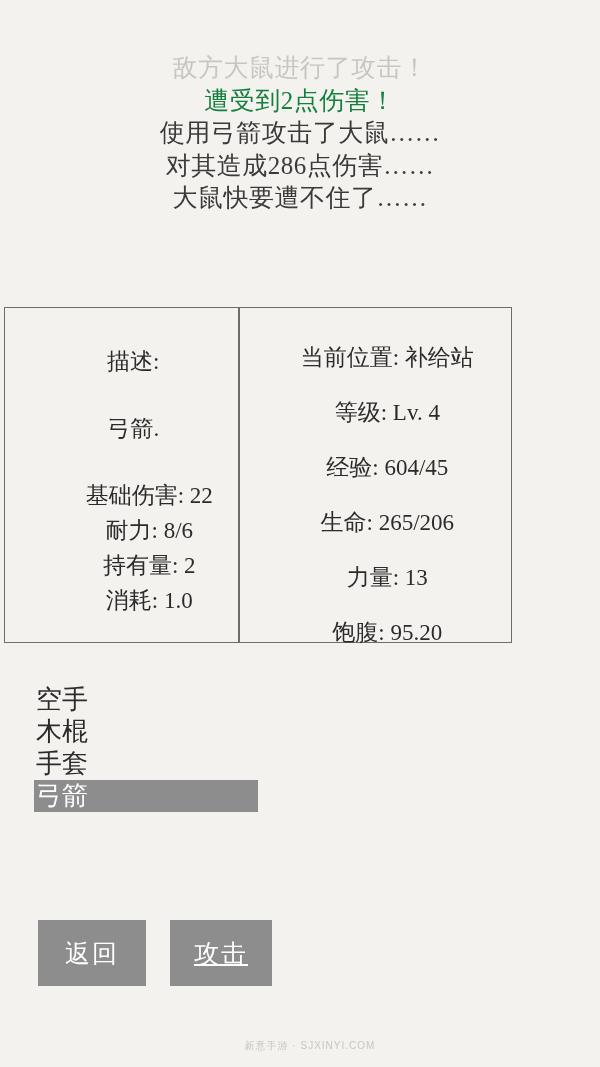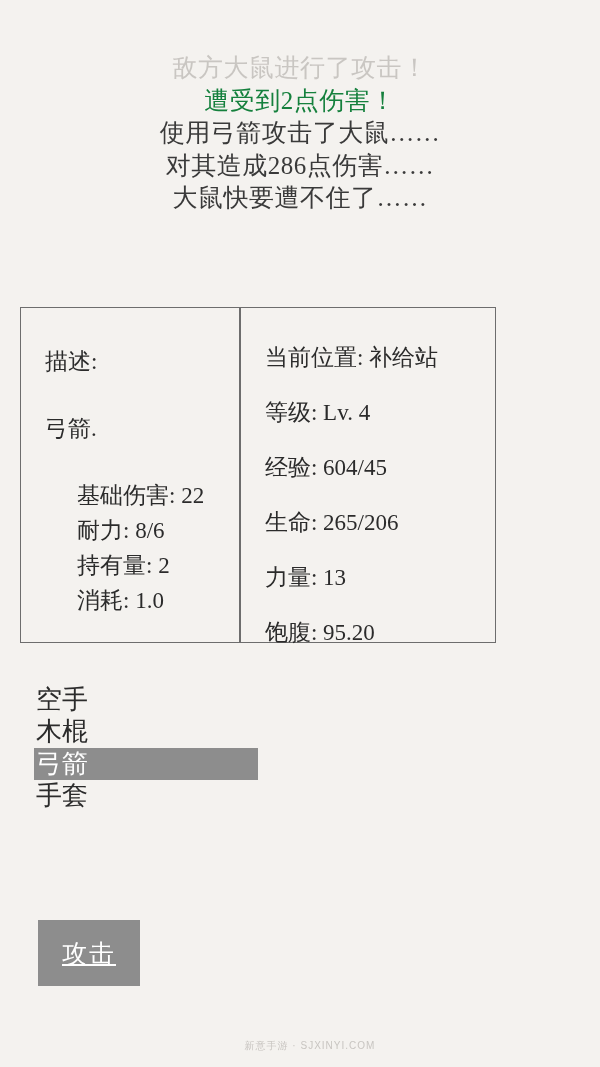--- a/index.html
+++ b/index.html
@@ -32,22 +32,23 @@
   .log-line.normal  { color: #3a3a3a; }
 
   
   .panels {
     position: absolute;
     top: 307px;
     left: 0;
     width: 516px;
     display: flex;
     justify-content: space-between;
-    padding: 0 20px;
+    padding: 0 4px;
     box-sizing: border-box;
+    text-align: center;
   }
   .panel {
     border: 1px solid #6d6d6d;
     background: #f4f2ef;
     box-sizing: border-box;
   }
   .panel-left {
     width: 252px;
     height: 336px;
     padding: 42px 0 0 24px;
@@ -154,21 +155,22 @@
     <div class="panel-row stat">生命: 265/206</div>
     <div class="panel-row stat">力量: 13</div>
     <div class="panel-row stat">饱腹: 95.20</div>
   </div>
 
 </div>
 
 <div class="weapon-list">
   <div class="weapon-item">空手</div>
   <div class="weapon-item">木棍</div>
+  <div class="weapon-item">手套</div>
   <div class="weapon-item selected">弓箭</div>
-  <div class="weapon-item">手套</div>
 </div>
 
 <div class="actions">
+  <button class="btn btn-back">返回</button>
   <button class="btn btn-attack">攻击</button>
 </div>
 
 <div class="watermark">新意手游 · SJXINYI.COM</div>
 
 </body></html>

